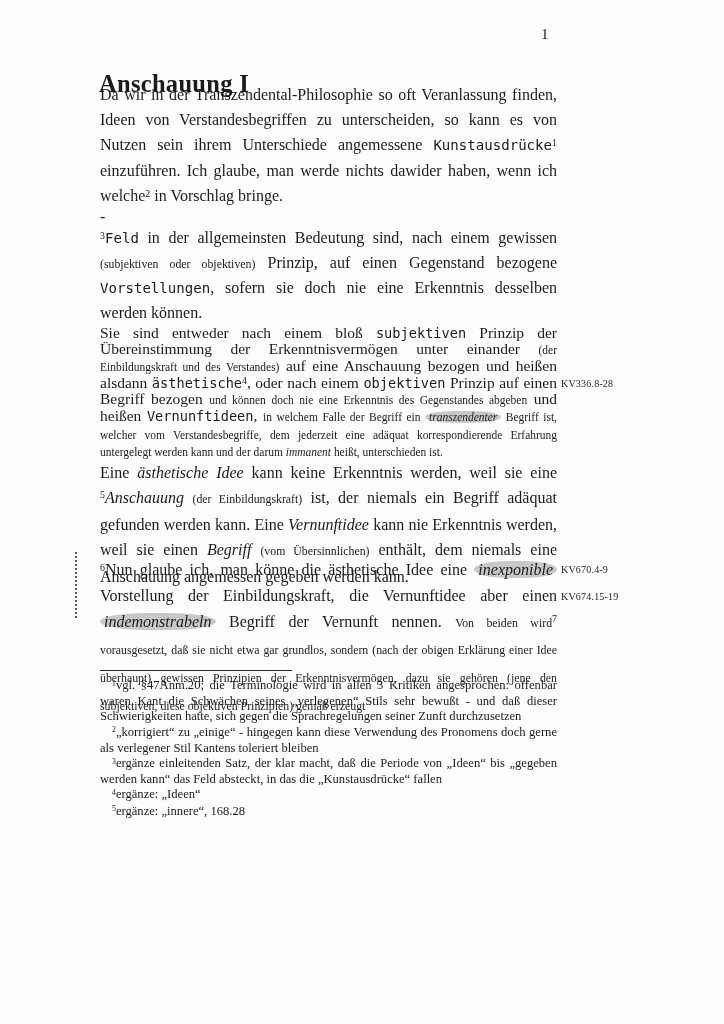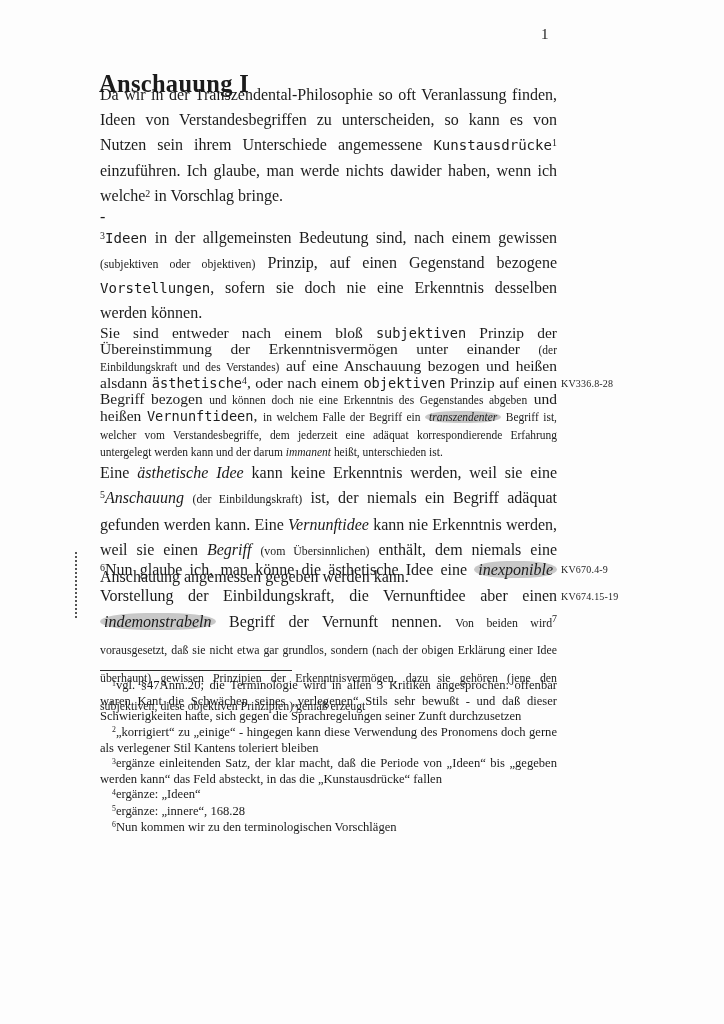--- a/index.html
+++ b/index.html
@@ -100,36 +100,35 @@
 
 <div class="page">
 
   <div class="pagenum">1</div>
 
   <h1 class="doc-title">Anschauung I</h1>
 
   <div class="flow-top">
     <p><span>Da wir in der Transzendental-Philosophie so oft Veranlassung finden, Ideen von Verstandesbegriffen zu unterscheiden, so kann es von Nutzen sein ihrem Unterschiede angemessene </span><span class="seg-tt">Kunstausdrücke</span><span class="seg-sup">1</span><span> einzuführen. Ich glaube, man werde nichts dawider haben, wenn ich welche</span><span class="seg-sup">2</span><span> in Vorschlag bringe.</span></p>
     <p class="par-dash">-</p>
-    <p class="par-ideen"><span class="seg-sup">3</span><span class="seg-tt">Ideen</span><span> in der allgemeinsten Bedeutung sind, nach einem gewissen </span><span class="seg-sm">(subjektiven oder objektiven)</span><span> Prinzip, auf einen Gegenstand bezogene </span><span class="seg-tt">Vorstellungen</span><span>, sofern sie doch nie eine Erkenntnis desselben werden können.</span></p>
+    <p class="par-ideen"><span class="seg-sup">3</span><span class="seg-tt">Feld</span><span> in der allgemeinsten Bedeutung sind, nach einem gewissen </span><span class="seg-sm">(subjektiven oder objektiven)</span><span> Prinzip, auf einen Gegenstand bezogene </span><span class="seg-tt">Vorstellungen</span><span>, sofern sie doch nie eine Erkenntnis desselben werden können.</span></p>
     <p class="par-sie-sind"><span>Sie sind entweder nach einem bloß </span><span class="seg-tt">subjektiven</span><span> Prinzip der Übereinstimmung der Erkenntnisvermögen unter einander </span><span class="seg-sm">(der Einbildungskraft und des Verstandes)</span><span> auf eine Anschauung bezogen und heißen alsdann </span><span class="seg-tt">ästhetische</span><span class="seg-sup">4</span><span>, oder nach einem </span><span class="seg-tt">objektiven</span><span> Prinzip auf einen Begriff bezogen </span><span class="seg-sm">und können doch nie eine Erkenntnis des Gegenstandes abgeben</span><span> und heißen </span><span class="seg-tt">Vernunftideen</span><span>, </span><span class="seg-sm">in welchem Falle der Begriff ein </span><span class="seg-sm seg-it seg-hl">transzendenter</span><span class="seg-sm"> Begriff ist, welcher vom Verstandesbegriffe, dem jederzeit eine adäquat korrespondierende Erfahrung untergelegt werden kann und der darum </span><span class="seg-sm seg-it">immanent</span><span class="seg-sm"> heißt, unterschieden ist.</span></p>
     <p class="par-aesthetische"><span>Eine </span><span class="seg-it">ästhetische Idee</span><span> kann keine Erkenntnis werden, weil sie eine </span><span class="seg-sup">5</span><span class="seg-it">Anschauung</span><span> </span><span class="seg-sm">(der Einbildungskraft)</span><span> ist, der niemals ein Begriff adäquat gefunden werden kann. Eine </span><span class="seg-it">Vernunftidee</span><span> kann nie Erkenntnis werden, weil sie einen </span><span class="seg-it">Begriff</span><span> </span><span class="seg-sm">(vom Übersinnlichen)</span><span> enthält, dem niemals eine Anschauung angemessen gegeben werden kann.</span></p>
   </div>
 
   <p class="par-nun"><span class="seg-sup">6</span><span>Nun glaube ich, man könne die ästhetische Idee eine </span><span class="seg-it seg-hl">inexponible</span><span> Vorstellung der Einbildungskraft, die Vernunftidee aber einen </span><span class="seg-it seg-hl">indemonstrabeln</span><span> Begriff der Vernunft nennen. </span><span class="seg-sm">Von beiden wird</span><span class="seg-sup">7</span><span class="seg-sm"> vorausgesetzt, daß sie nicht etwa gar grundlos, sondern (nach der obigen Erklärung einer Idee überhaupt) gewissen Prinzipien der Erkenntnisvermögen, dazu sie gehören (jene den subjektiven, diese objektiven Prinzipien) gemäß erzeugt</span></p>
 
   <div class="margin-note mn-1">KV336.8-28</div>
   <div class="margin-note mn-2">KV670.4-9</div>
   <div class="margin-note mn-3">KV674.15-19</div>
 
   <div class="revision-marker"></div>
 
   <div class="footnotes">
     <div class="footnote-rule"></div>
     <p><span class="fn-num">1</span><span>vgl. §47Anm.20; die Terminologie wird in allen 3 Kritiken angesprochen: offenbar waren Kant die Schwächen seines „verlegenen“ Stils sehr bewußt - und daß dieser Schwierigkeiten hatte, sich gegen die Sprachregelungen seiner Zunft durchzusetzen</span></p>
     <p><span class="fn-num">2</span><span>„korrigiert“ zu „einige“ - hingegen kann diese Verwendung des Pronomens doch gerne als verlegener Stil Kantens toleriert bleiben</span></p>
     <p><span class="fn-num">3</span><span>ergänze einleitenden Satz, der klar macht, daß die Periode von „Ideen“ bis „gegeben werden kann“ das Feld absteckt, in das die „Kunstausdrücke“ fallen</span></p>
     <p><span class="fn-num">4</span><span>ergänze: „Ideen“</span></p>
     <p><span class="fn-num">5</span><span>ergänze: „innere“, 168.28</span></p>
-    <p><span class="fn-num">6</span><span>Nun kommen wir zu den terminologischen Vorschlägen</span></p>
   </div>
 
 </div>
 
 </body></html>

